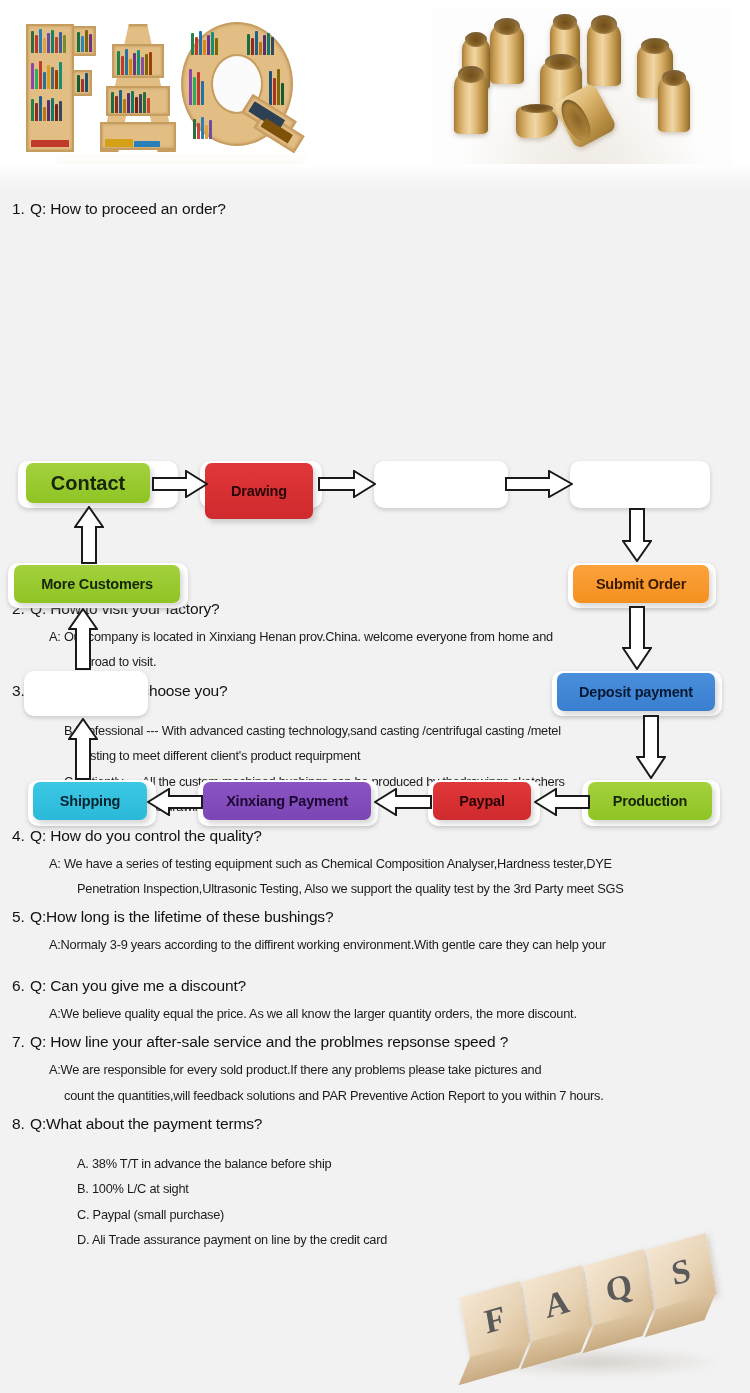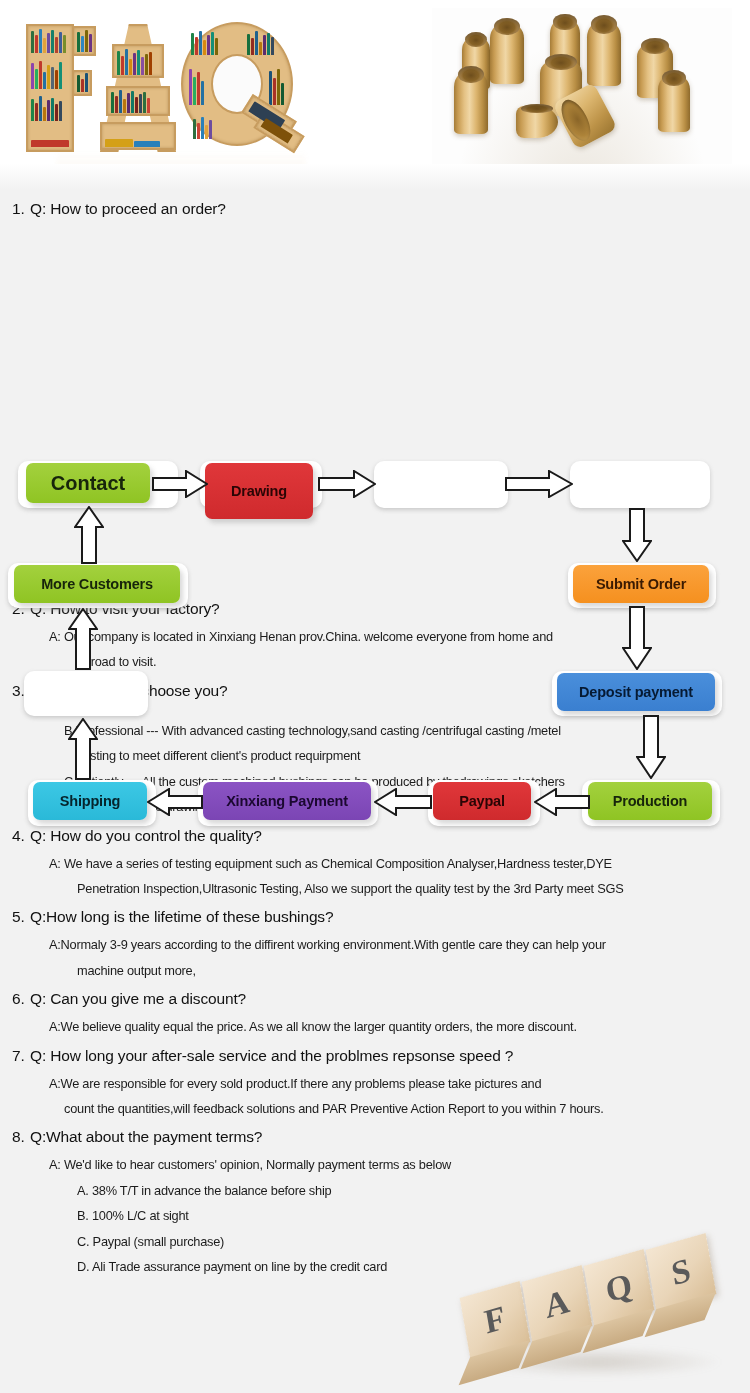--- a/index.html
+++ b/index.html
@@ -539,53 +539,51 @@
   <div class="sp-q"></div>
 
   <div class="q-block">
     <div class="q-row">
       <span class="q-num">5.</span>
       <span class="q-text">Q:How long is the lifetime of these bushings?</span>
     </div>
     <div class="sp-a"></div>
     <div class="a-line">A:Normaly 3-9 years according to the diffirent working environment.With gentle care they can  help your</div>
     <div class="sp-a"></div>
-    <div class="a-line ind2">machine output more,</div>
   </div>
   <div class="sp-q"></div>
 
   <div class="q-block">
     <div class="q-row">
       <span class="q-num">6.</span>
       <span class="q-text">Q: Can you give me a discount?</span>
     </div>
     <div class="sp-a"></div>
     <div class="a-line">A:We believe quality equal the price. As we all know the larger quantity orders, the more discount.</div>
   </div>
   <div class="sp-q"></div>
 
   <div class="q-block">
     <div class="q-row">
       <span class="q-num">7.</span>
-      <span class="q-text">Q: How long your after-sale service and the problmes repsonse speed ?</span>
+      <span class="q-text">Q: How line your after-sale service and the problmes repsonse speed ?</span>
     </div>
     <div class="sp-a"></div>
     <div class="a-line">A:We are responsible for every sold product.If there any problems please take pictures and</div>
     <div class="sp-a"></div>
     <div class="a-line ind1">count the quantities,will feedback  solutions and PAR Preventive Action Report to you within 7 hours.</div>
   </div>
   <div class="sp-q"></div>
 
   <div class="q-block">
     <div class="q-row">
       <span class="q-num">8.</span>
       <span class="q-text">Q:What about the payment terms?</span>
     </div>
     <div class="sp-a"></div>
-    <div class="a-line">A:  We'd like to hear customers' opinion, Normally payment terms as below</div>
     <div class="sp-a"></div>
     <div class="a-line ind2">A. 38% T/T in advance the balance before ship</div>
     <div class="sp-a"></div>
     <div class="a-line ind2">B. 100% L/C at sight</div>
     <div class="sp-a"></div>
     <div class="a-line ind2">C. Paypal (small purchase)</div>
     <div class="sp-a"></div>
     <div class="a-line ind2">D. Ali Trade assurance payment on line by the credit card</div>
   </div>
 </div>

